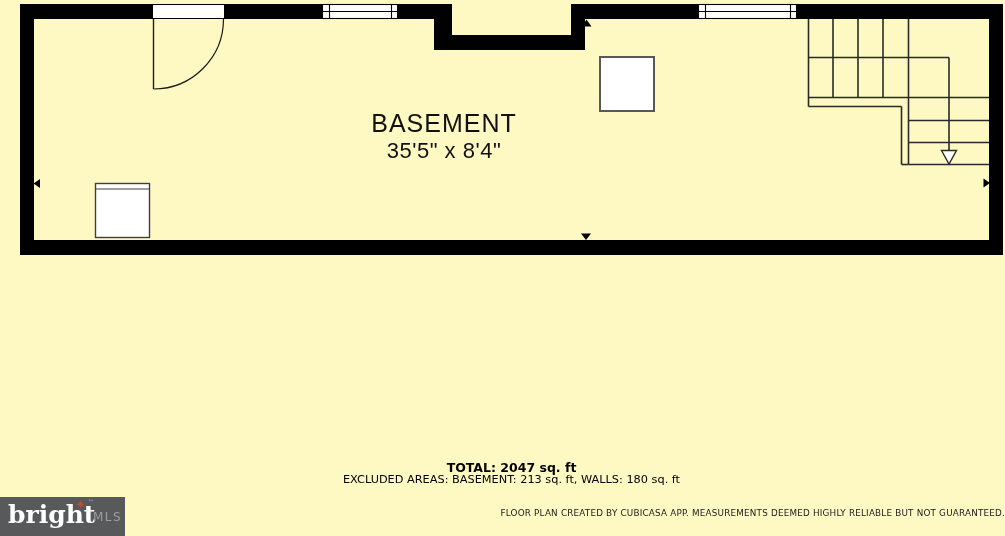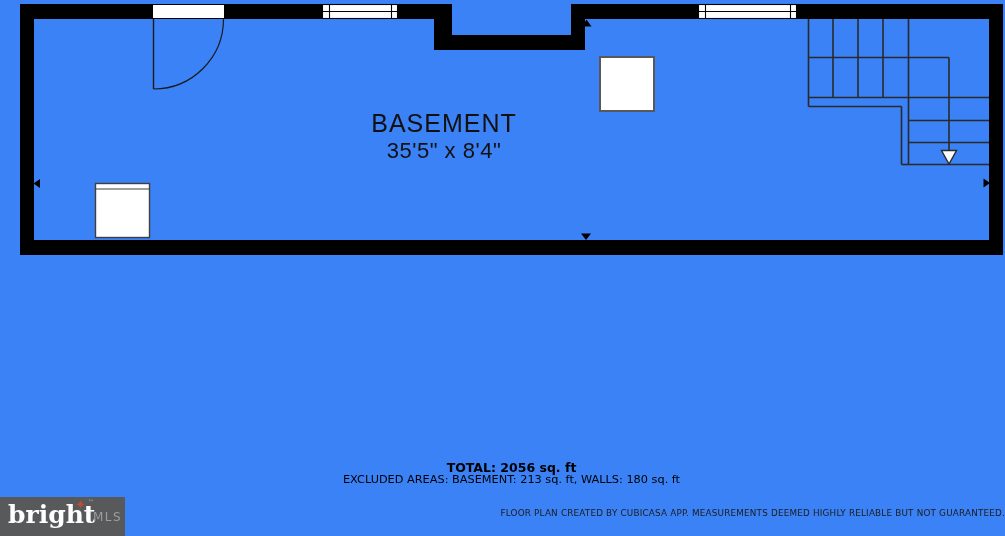--- a/index.html
+++ b/index.html
@@ -1,17 +1,17 @@
 <!DOCTYPE html>
 <html><head>
 <meta charset="utf-8">
 <style>
   html,body{margin:0;padding:0;background:#fff;}
   #canvas{
-    position:relative;width:1005px;height:536px;background:#3b82f6;overflow:hidden;
+    position:relative;width:1005px;height:536px;background:#fef9c3;overflow:hidden;
     font-family:"Liberation Sans",sans-serif;
   }
   svg{position:absolute;left:0;top:0;}
   .room-label{
     position:absolute;left:319px;top:109px;width:250px;text-align:center;
     font-size:25px;letter-spacing:1px;color:#111;font-family:"Liberation Sans",sans-serif;
   }
   .room-dims{
     position:absolute;left:319px;top:138px;width:250px;text-align:center;
     font-size:22px;letter-spacing:0.5px;color:#111;font-family:"Liberation Sans",sans-serif;
@@ -119,21 +119,21 @@
       <path d="M 983.5 178.5 L 983.5 187.5 L 990 183 Z"></path>
       <path d="M 581 233.5 L 591 233.5 L 586 240 Z"></path>
       <path d="M 582 26.5 L 591.5 26.5 L 586.5 19.5 Z"></path>
     </g>
   </svg>
 
   <div class="room-label">BASEMENT</div>
   <div class="room-dims">35'5" x 8'4"</div>
 
   <div class="summary">
-    <div class="total">TOTAL: 2056 sq. ft</div>
+    <div class="total">TOTAL: 2047 sq. ft</div>
     <div class="line">EXCLUDED AREAS: BASEMENT: 213 sq. ft, WALLS: 180 sq. ft</div>
   </div>
 
   <div class="disclaimer">FLOOR PLAN CREATED BY CUBICASA APP. MEASUREMENTS DEEMED HIGHLY RELIABLE BUT NOT GUARANTEED.</div>
 
   <div class="logo">
     <span class="brand">bright</span>
     <span class="star">✦</span>
     <span class="tm">™</span>
     <span class="mls">MLS</span>

